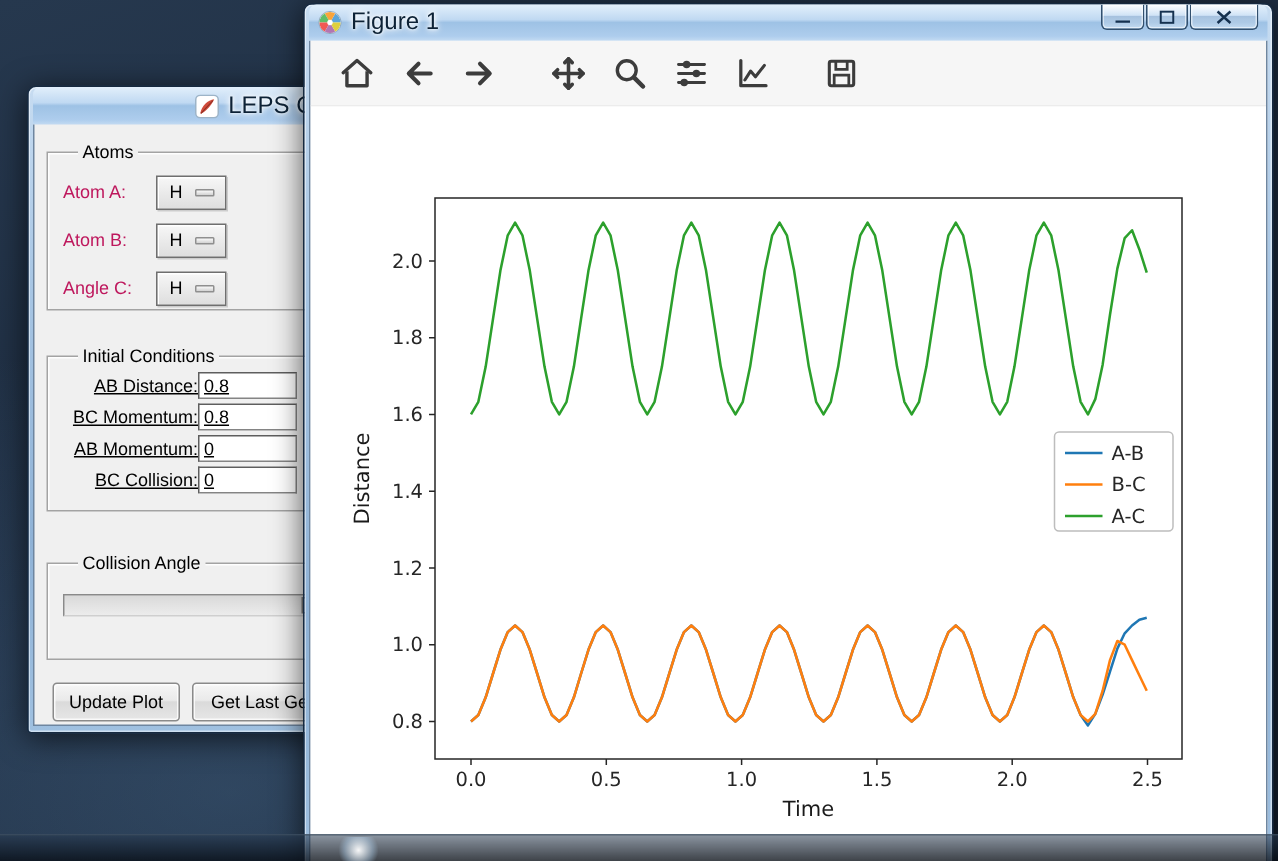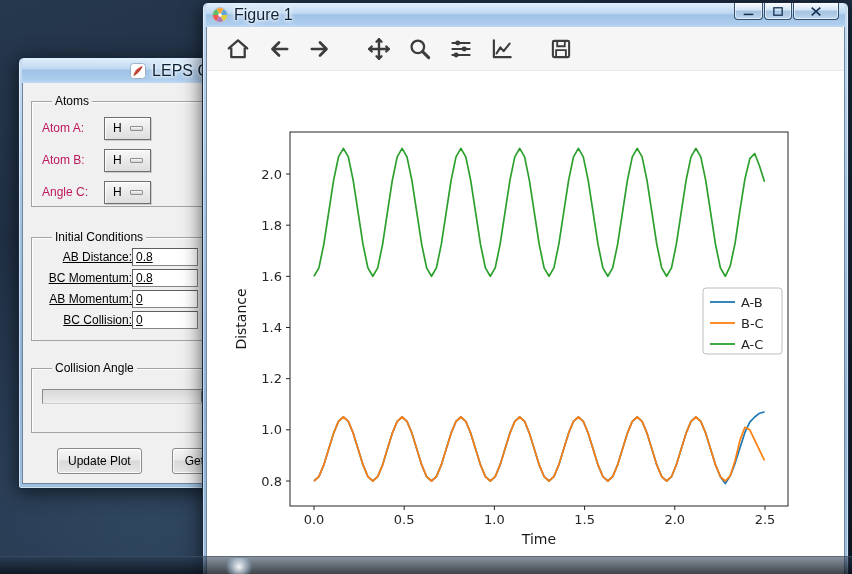--- a/index.html
+++ b/index.html
@@ -82,37 +82,37 @@
     border:1px solid #8f8f8f; border-radius:1px;
   }
   .gb-ic { margin-top:30px; height:104px; padding:8px 0 0 6px; width:300px;text-decoration:underline; }
   .field-row { display:flex; align-items:center; height:21px; }
   .field-row .lbl { width:94px; text-align:right; margin-right:0; font-size:12px; color:#000; }
   .tk-entry {
     width:66px; height:18px; background:#fff; border:1px solid #848484;
     border-top-color:#5e5e5e; border-left-color:#5e5e5e;
     font-family:"Liberation Sans",sans-serif; font-size:12px; color:#000; padding:0 3px;
   }
-  .gb-ca { margin-top:27px; height:65px; padding:20px 0 0 10px; width:300px; }
+  .gb-ca { margin-top:34px; height:65px; padding:20px 0 0 10px; width:300px; }
   .scale-trough {
     position:relative; width:252px; height:15px;
     background:linear-gradient(180deg,#d9d9d9,#ececec);
     border:1px solid #8a8a8a; border-bottom-color:#cfcfcf; border-right-color:#cfcfcf;
   }
   .scale-handle {
     position:absolute; left:158px; top:1px; width:32px; height:11px;
     background:linear-gradient(180deg,#f6f6f6,#d8d8d8);
     border:1px solid #7f7f7f; box-shadow:inset 1px 1px 0 #fff;
   }
   .btn-row { display:flex; margin:15px 0 0 12px; gap:8px; }
   .tk-button {
     height:26px; padding:0 10px; font-family:"Liberation Sans",sans-serif; font-size:12px; color:#000;
     background:linear-gradient(180deg,#f6f6f6 0%,#eaeaea 45%,#dadada 50%,#e6e6e6 100%);
     border:1px solid #8a8a8a; border-radius:3px; box-shadow:inset 0 0 0 1px rgba(255,255,255,.8);
-    white-space:nowrap; cursor:default;margin-left:22px;
+    white-space:nowrap; cursor:default;
   }
   .btn-wide { width:150px; text-align:left; padding-left:12px; }
 
   
   .figure-window { left:202px; top:2px; width:647px; height:588px; z-index:20; }
   .fig-inner { background:#ffffff; border:1px solid #6e86a0; border-top:none; height:560px; overflow:hidden; }
   .mpl-toolbar {
     height:44px; background:#f6f6f6; display:flex; align-items:center;
     padding-left:12px; border-bottom:1px solid #ececec;
   }

